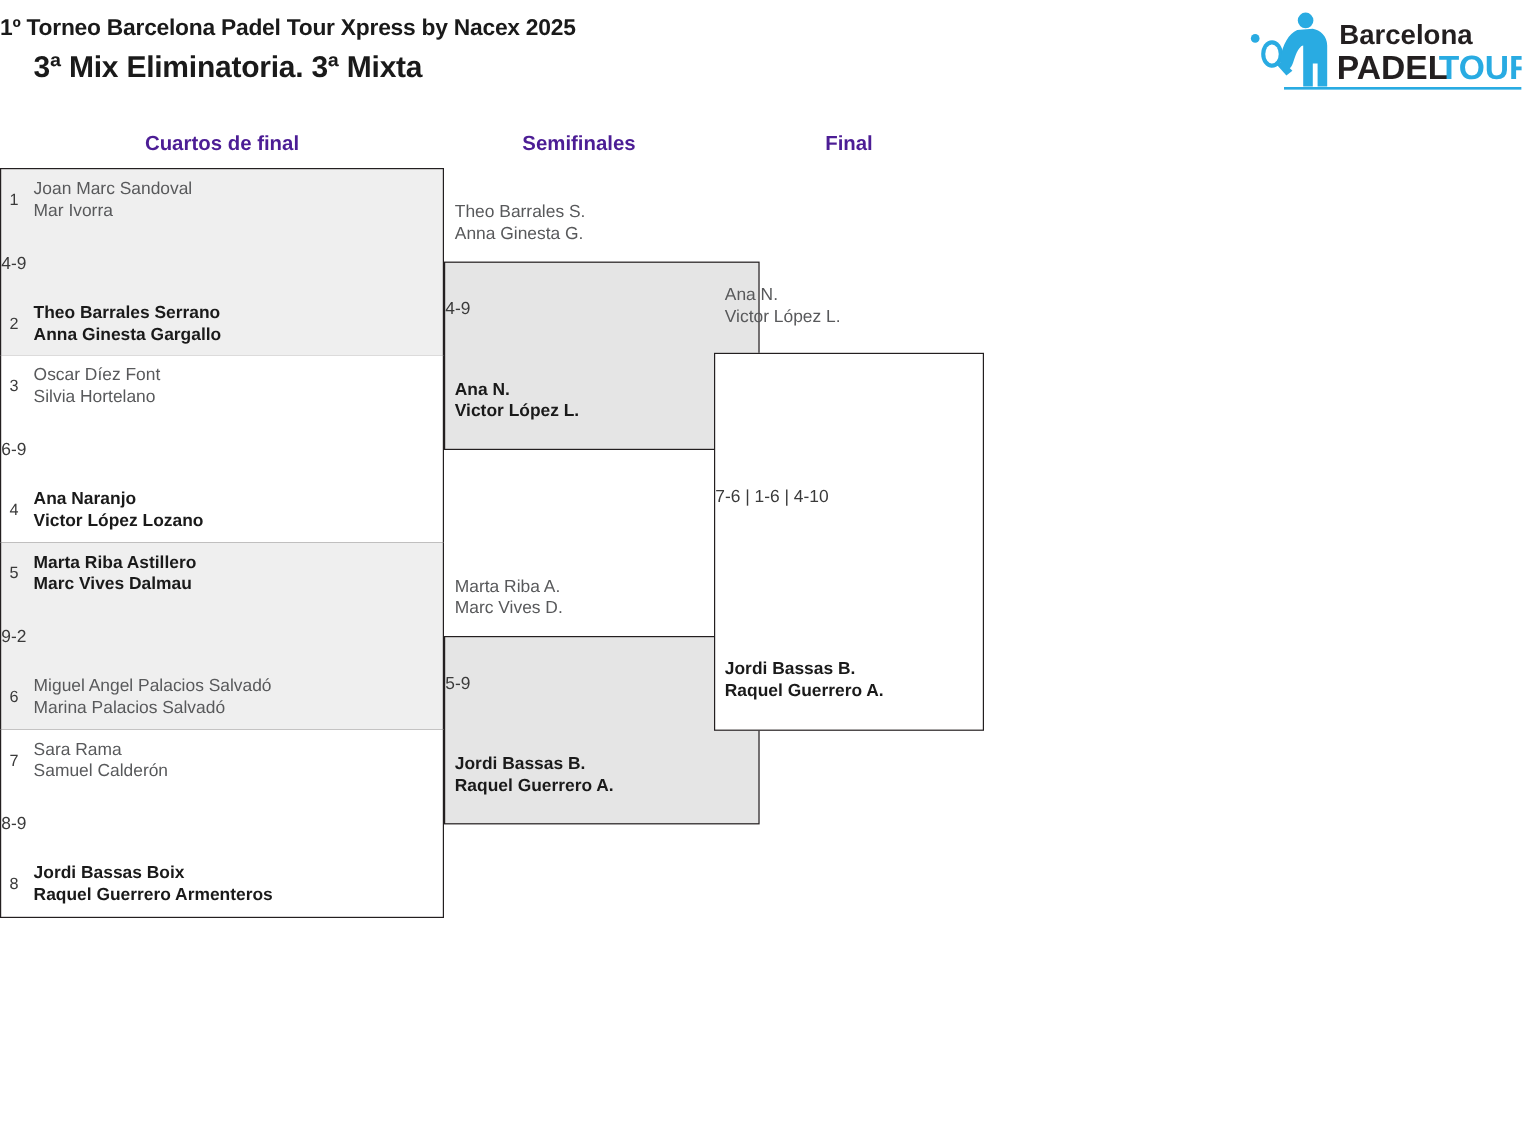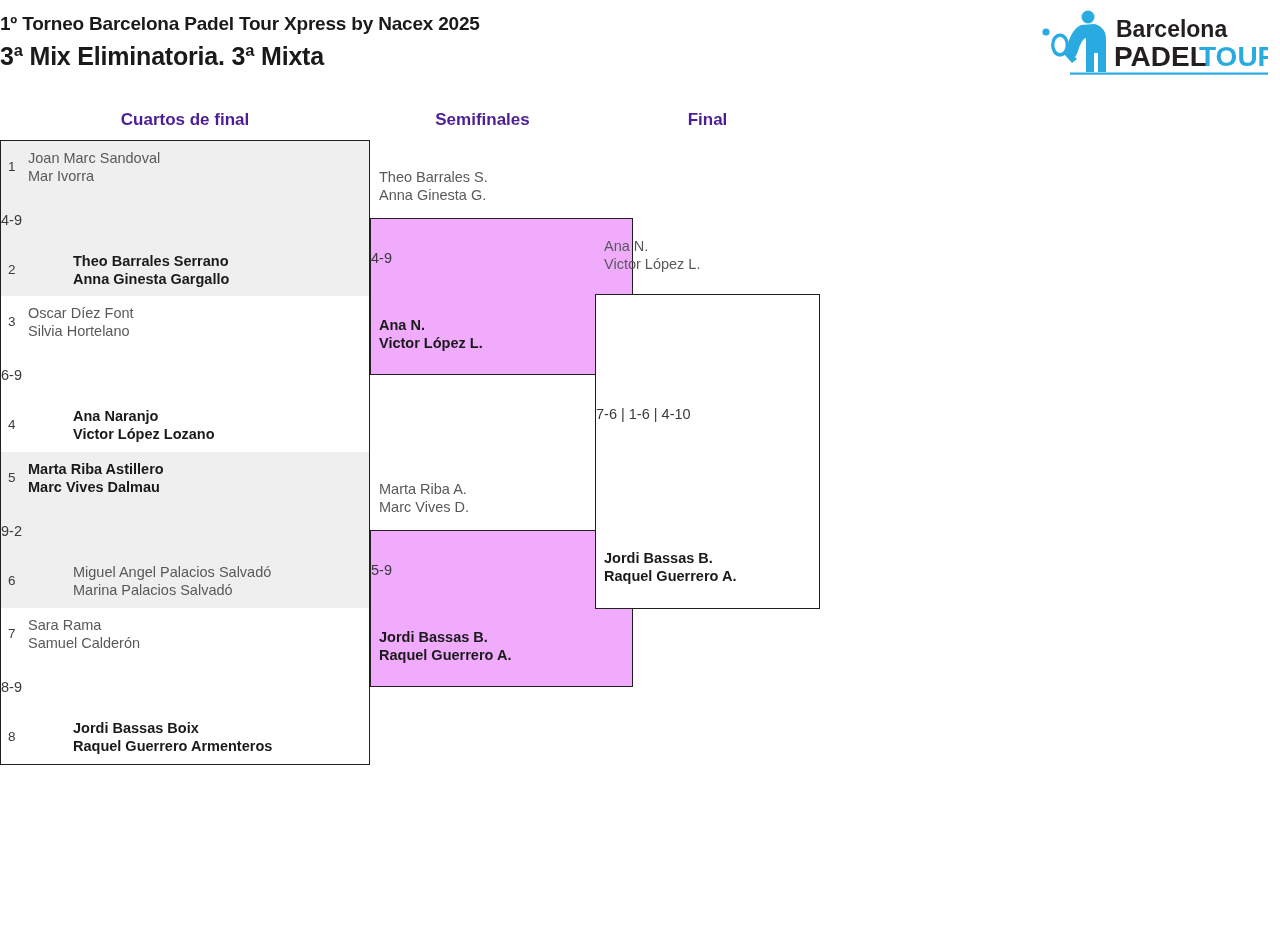--- a/index.html
+++ b/index.html
@@ -14,21 +14,21 @@
   .page { position: relative; width: 1280px; height: 949px; }
 
   
   .title-block { position: absolute; left: 0; top: 8px; width: 1000px; }
   .title-line1 {
     font-size: 19px; font-weight: 700; line-height: 32px;
     letter-spacing: -0.2px; color: #1a1a1a; white-space: nowrap;
   }
   .title-line2 {
     font-size: 25px; font-weight: 700; line-height: 32px;
-    letter-spacing: -0.2px; color: #1a1a1a; white-space: nowrap;
+    letter-spacing: -0.2px; color: #1a1a1a; white-space: nowrap; padding-left: 28px;
   }
 
   .logo { position: absolute; right: 12px; top: 6px; width: 232px; height: 72px; }
   .logo svg { display: block; width: 232px; height: 72px; }
 
   
   .round-head {
     position: absolute; text-align: center;
     font-size: 17px; font-weight: 700; color: #4c1d95;
     line-height: 22px;
@@ -41,38 +41,38 @@
   .qf-box {
     position: absolute; left: 0; width: 370px; height: 157px;
     border: 1px solid #231f20;
     background: #ffffff;
   }
   .qf-box.shaded { background: #efefef; }
   .qf-box + .qf-box { border-top: none; }
 
   .sf-box {
     position: absolute; left: 370px; width: 263px; height: 157px;
-    border: 1px solid #231f20; background: #f0abfc;
+    border: 1px solid #231f20; background: #e5e5e5;
   }
   .fin-box {
     position: absolute; left: 595px; width: 225px; height: 315px;
     border: 1px solid #231f20; background: #ffffff;
   }
 
   
   .team {
     position: absolute; line-height: 18px; font-size: 14.5px;
     white-space: nowrap;
   }
   .team .ln { display: block; }
   .team.loser  { color: #58595b; font-weight: 400; }
   .team.winner { color: #1a1a1a; font-weight: 700; }
 
   .qf-team-top    { left: 27px; top: 8px; }
-  .qf-team-bottom { left: 27px; top: 111px; margin-left: 45px; }
+  .qf-team-bottom { left: 27px; top: 111px; }
 
   .seed {
     position: absolute; left: 7px; font-size: 13.5px;
     color: #3a3a3a; font-weight: 400; line-height: 16px;
   }
   .seed-top    { top: 18px; }
   .seed-bottom { top: 121px; }
 
   .sf-team-top    { left: 8px; top: -51px; }
   .sf-team-bottom { left: 8px; top: 97px; }

